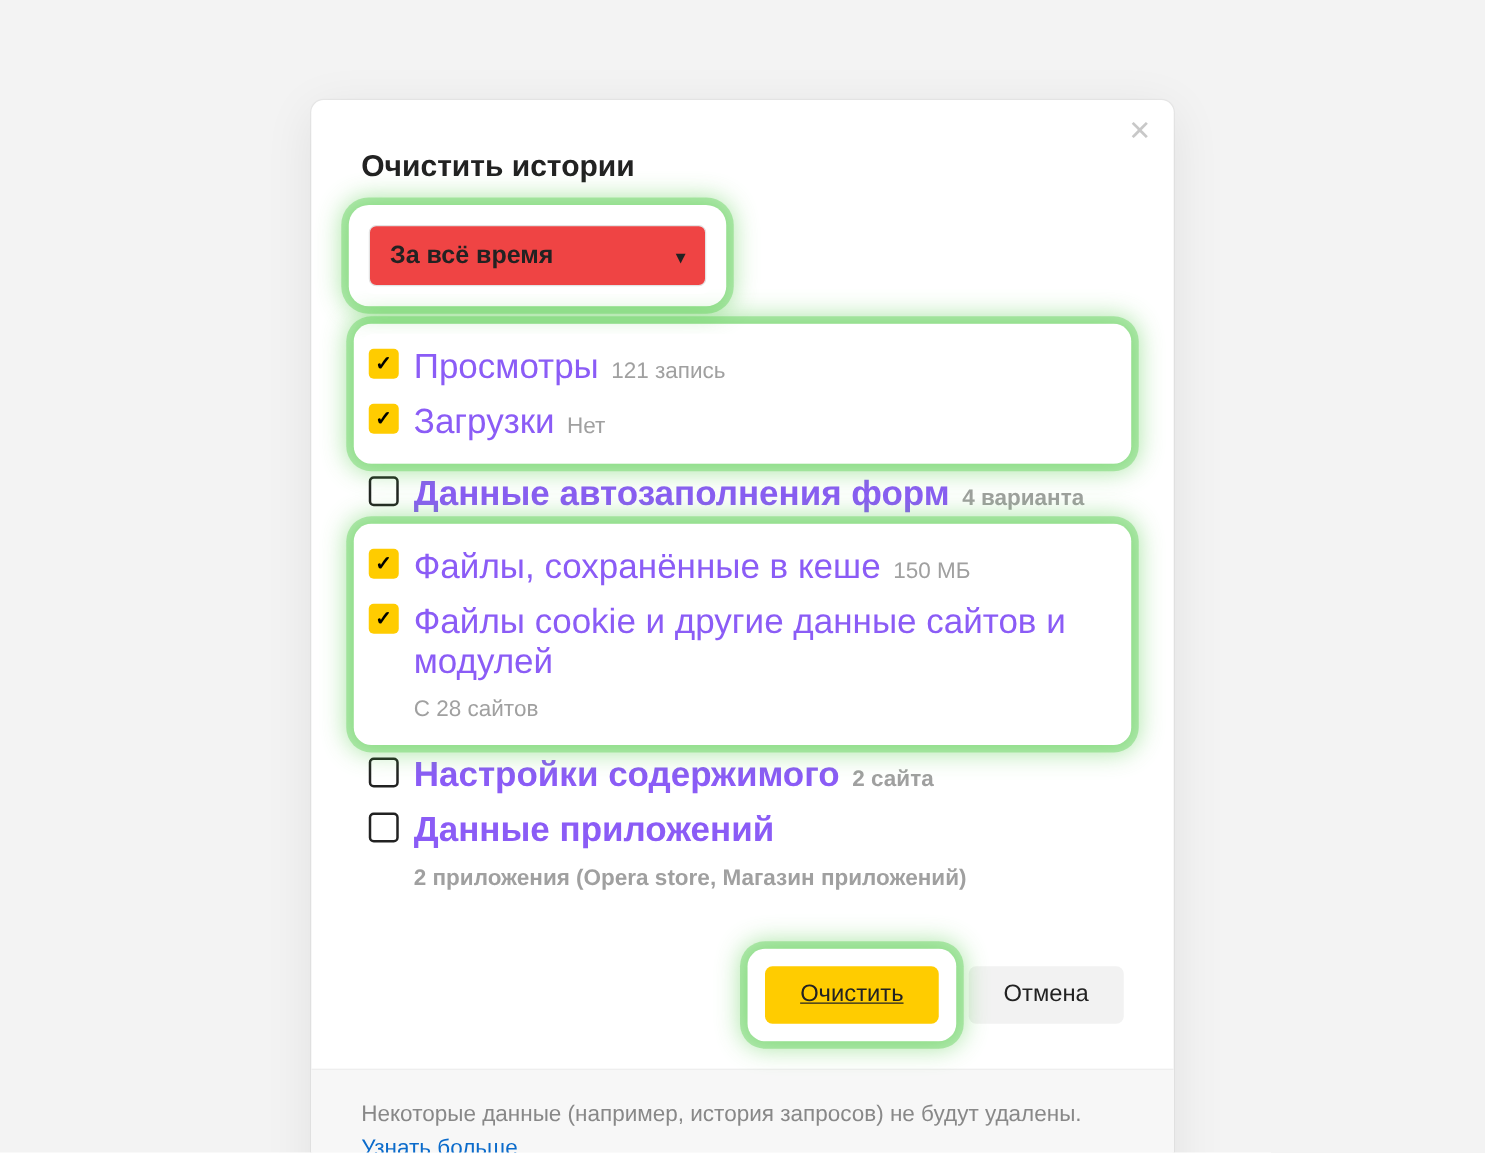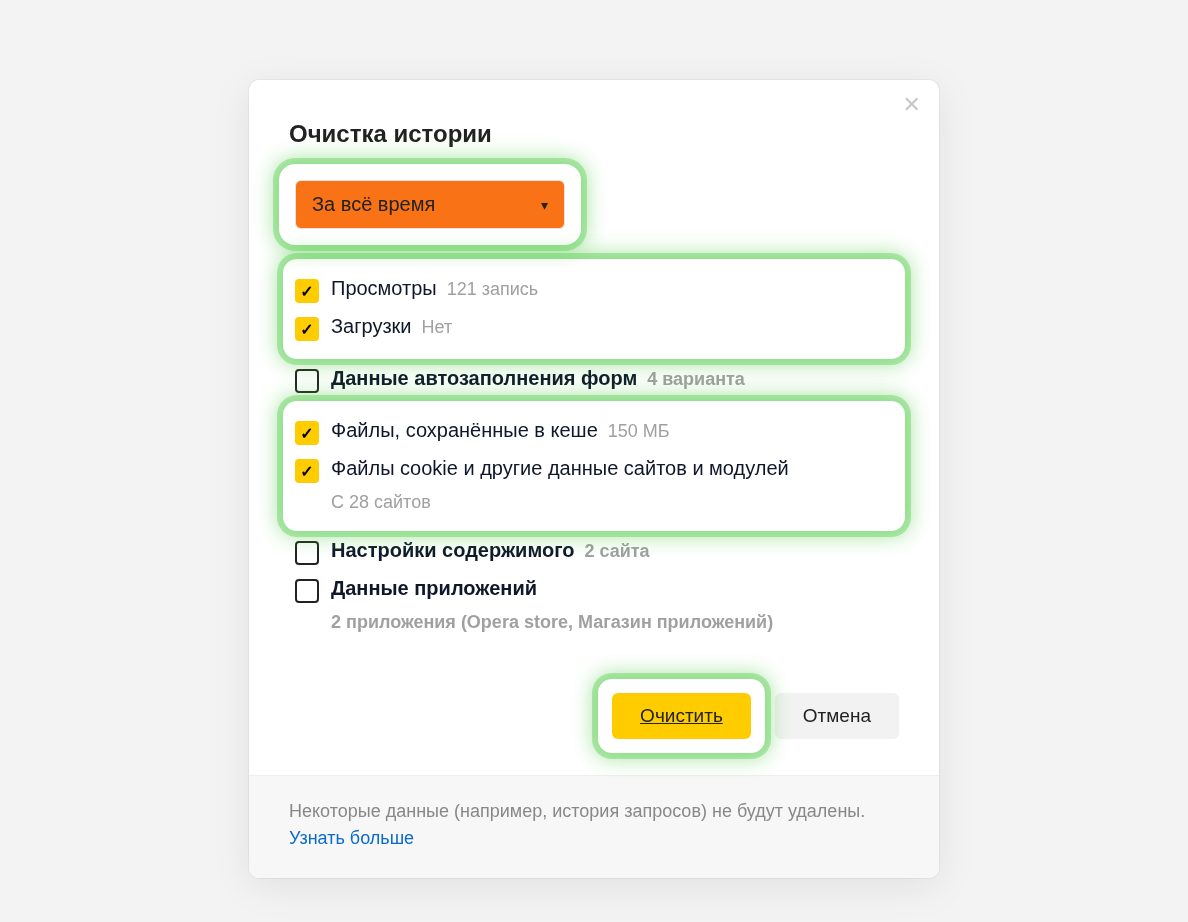--- a/index.html
+++ b/index.html
@@ -56,30 +56,31 @@
     .glow-inner {
       position:relative;
       z-index:1;
       background:#fff;
       border-radius:10px;
       padding:6px;
     }
 
     .select-box {
       width: 270px;
-      background: #f97316;
+      background: #ef4444;
       border: 1px solid #e3e3e3;
       border-radius: 6px;
       padding: 12px 16px;
       font-size: 20px;
       color: #222;
       display: flex;
       align-items: center;
       justify-content: space-between;
       cursor: pointer;
+      font-weight: bold;
     }
     .chevron {
       font-size: 14px;
       color:#222;
     }
 
     .options { margin-top: 32px; }
     .opt-row {
       display: flex;
       align-items: flex-start;
@@ -99,21 +100,21 @@
     .checkbox.checked {
       background: #ffcc00;
       color:#000;
     }
     .checkbox.unchecked {
       border: 2.5px solid #222;
       background:#fff;
     }
     .opt-labels { flex:1; }
     .opt-label-row { display:flex; align-items:baseline; gap:10px; flex-wrap:wrap; }
-    .label-main { font-size: 20px; color:#0f172a; }
+    .label-main { font-size: 28px; color:#8b5cf6; }
     .label-sub { font-size: 18px; color:#a0a0a0; }
     .label-sub-under { font-size: 18px; color:#a0a0a0; margin-top:12px; }
 
     .actions {
       display:flex;
       justify-content:flex-end;
       gap: 18px;
       margin-top: 44px;
       align-items:center;
     }
@@ -171,21 +172,21 @@
     }
     .plain-block { padding: 4px 6px; font-weight: bold; }
   </style>
 </head>
 <body>
 
 <div class="dialog">
   <span class="close-btn">✕</span>
 
   <div class="dialog-body">
-    <h2 class="title">Очистка истории</h2>
+    <h2 class="title">Очистить истории</h2>
 
     <div class="glow">
       <div class="glow-inner">
         <div class="select-box">
           <span>За всё время</span>
           <span class="chevron">▾</span>
         </div>
       </div>
     </div>
 

